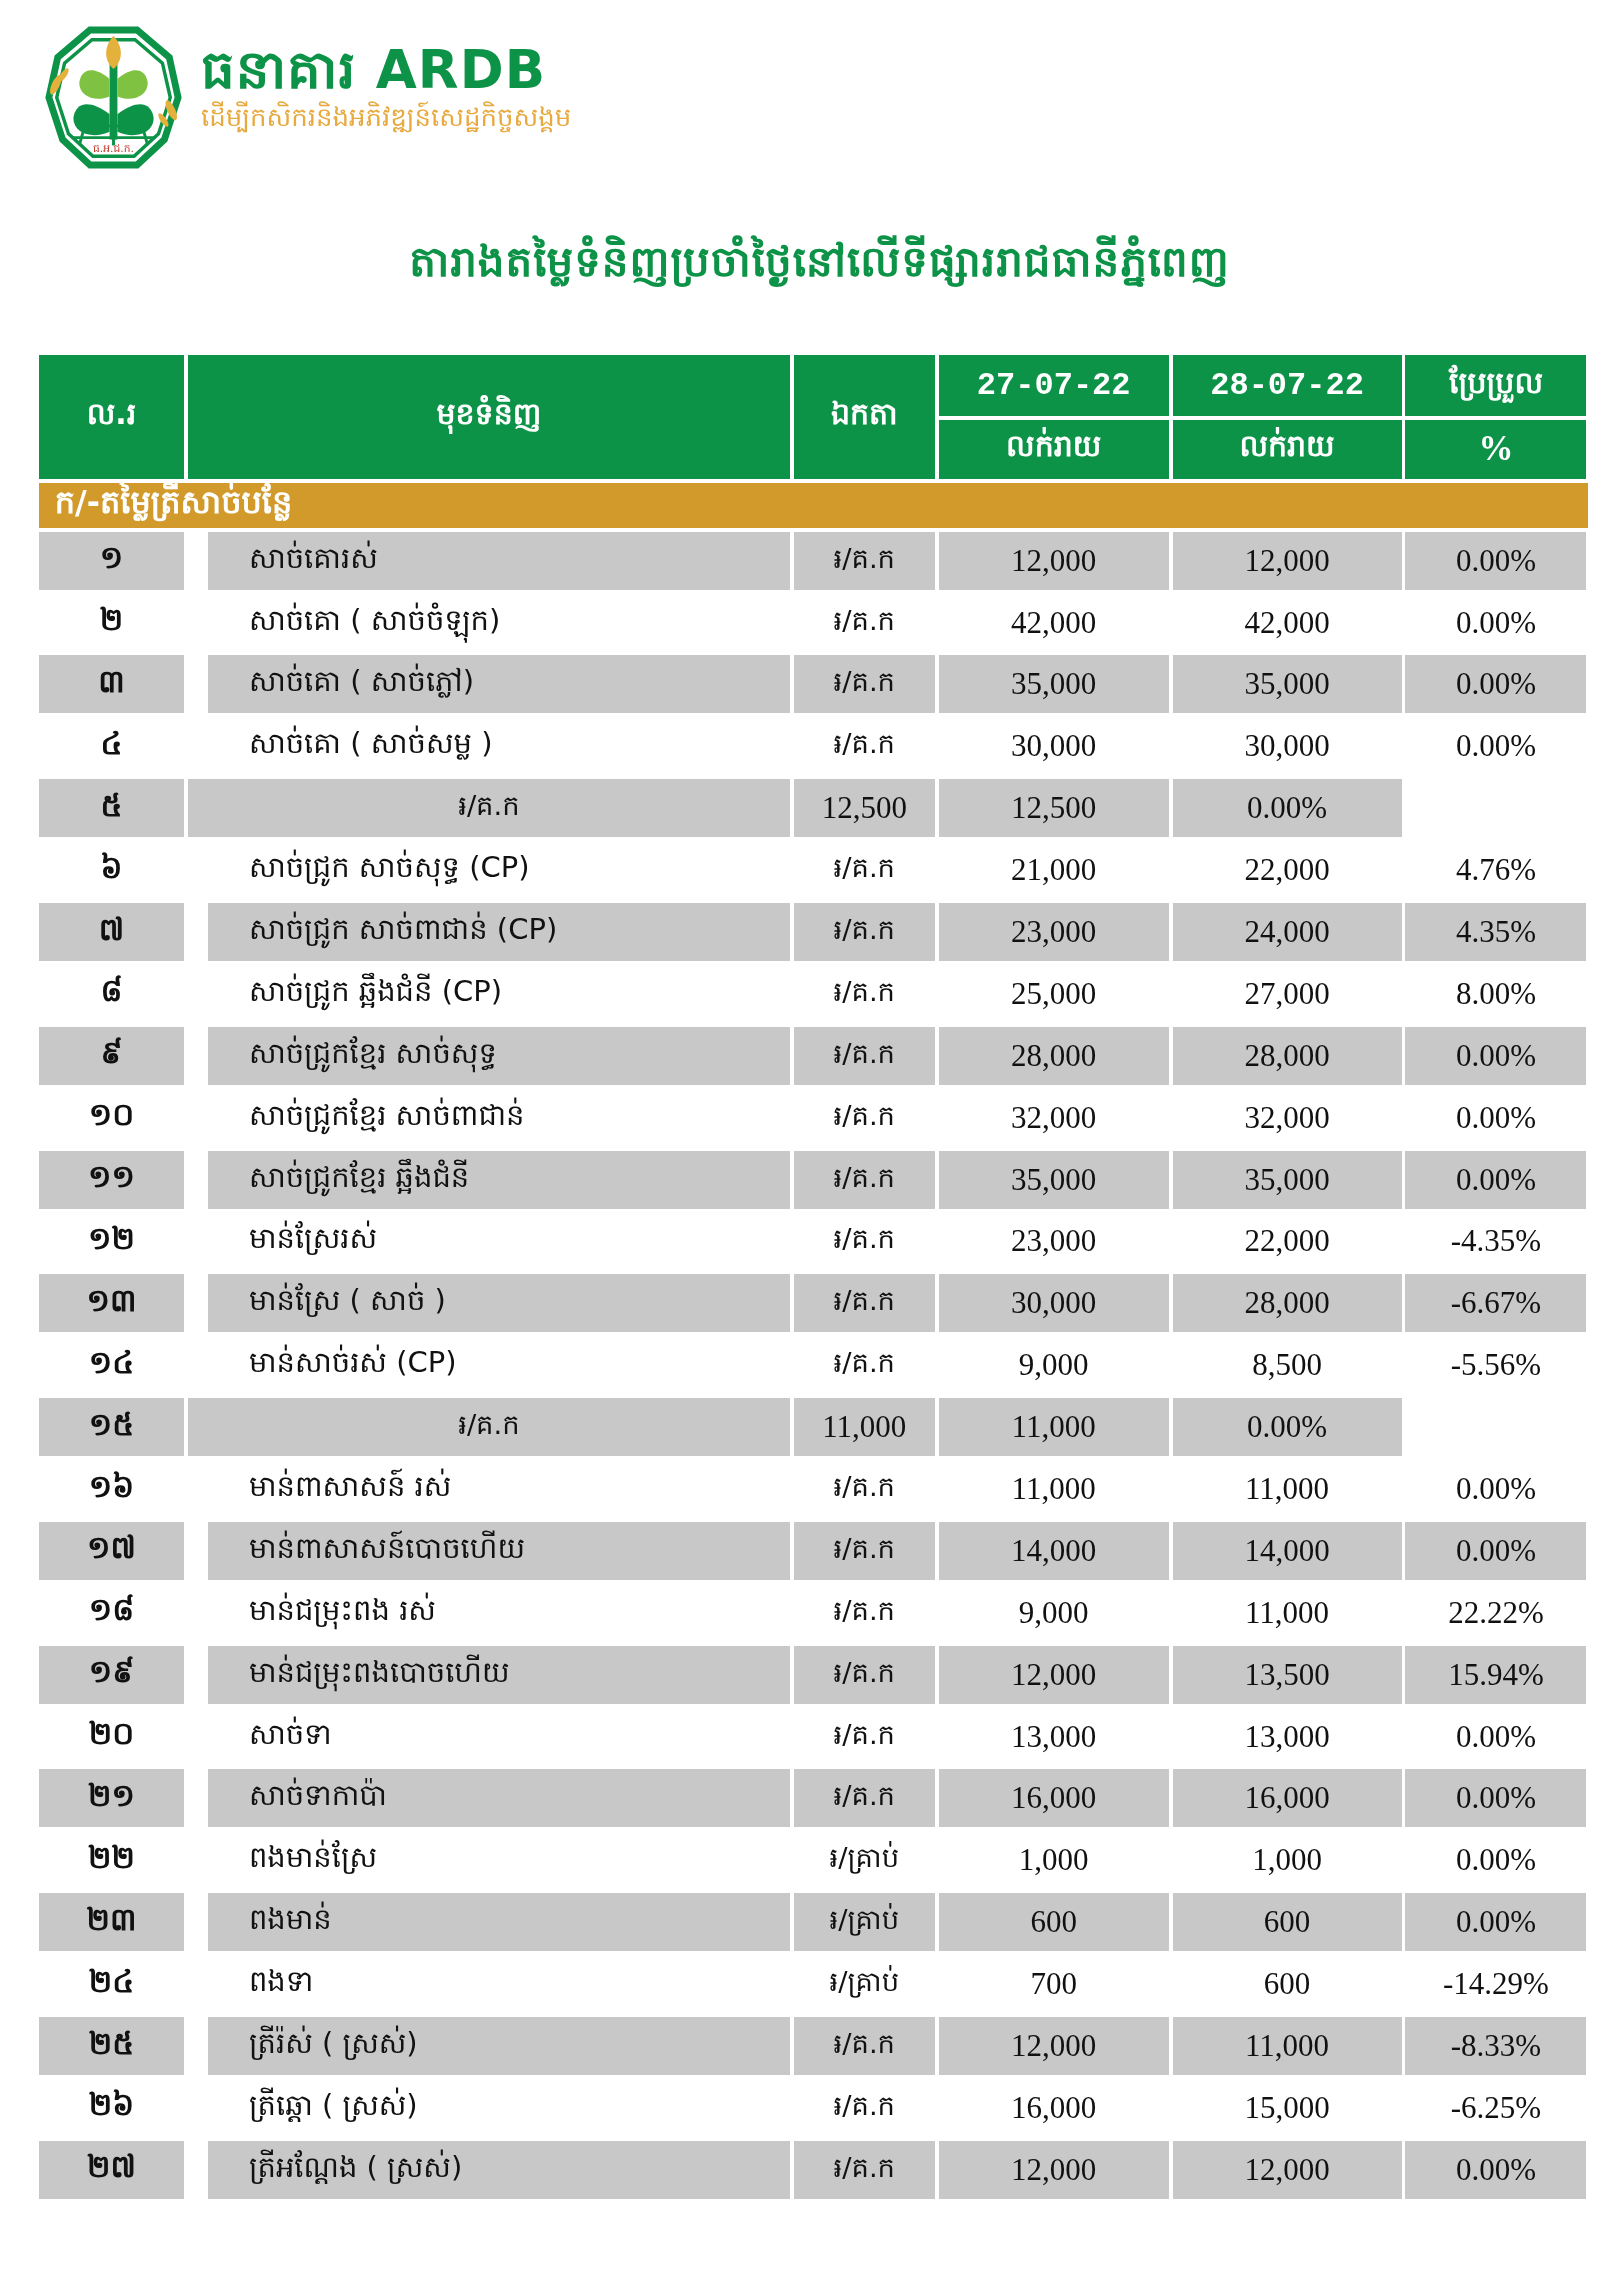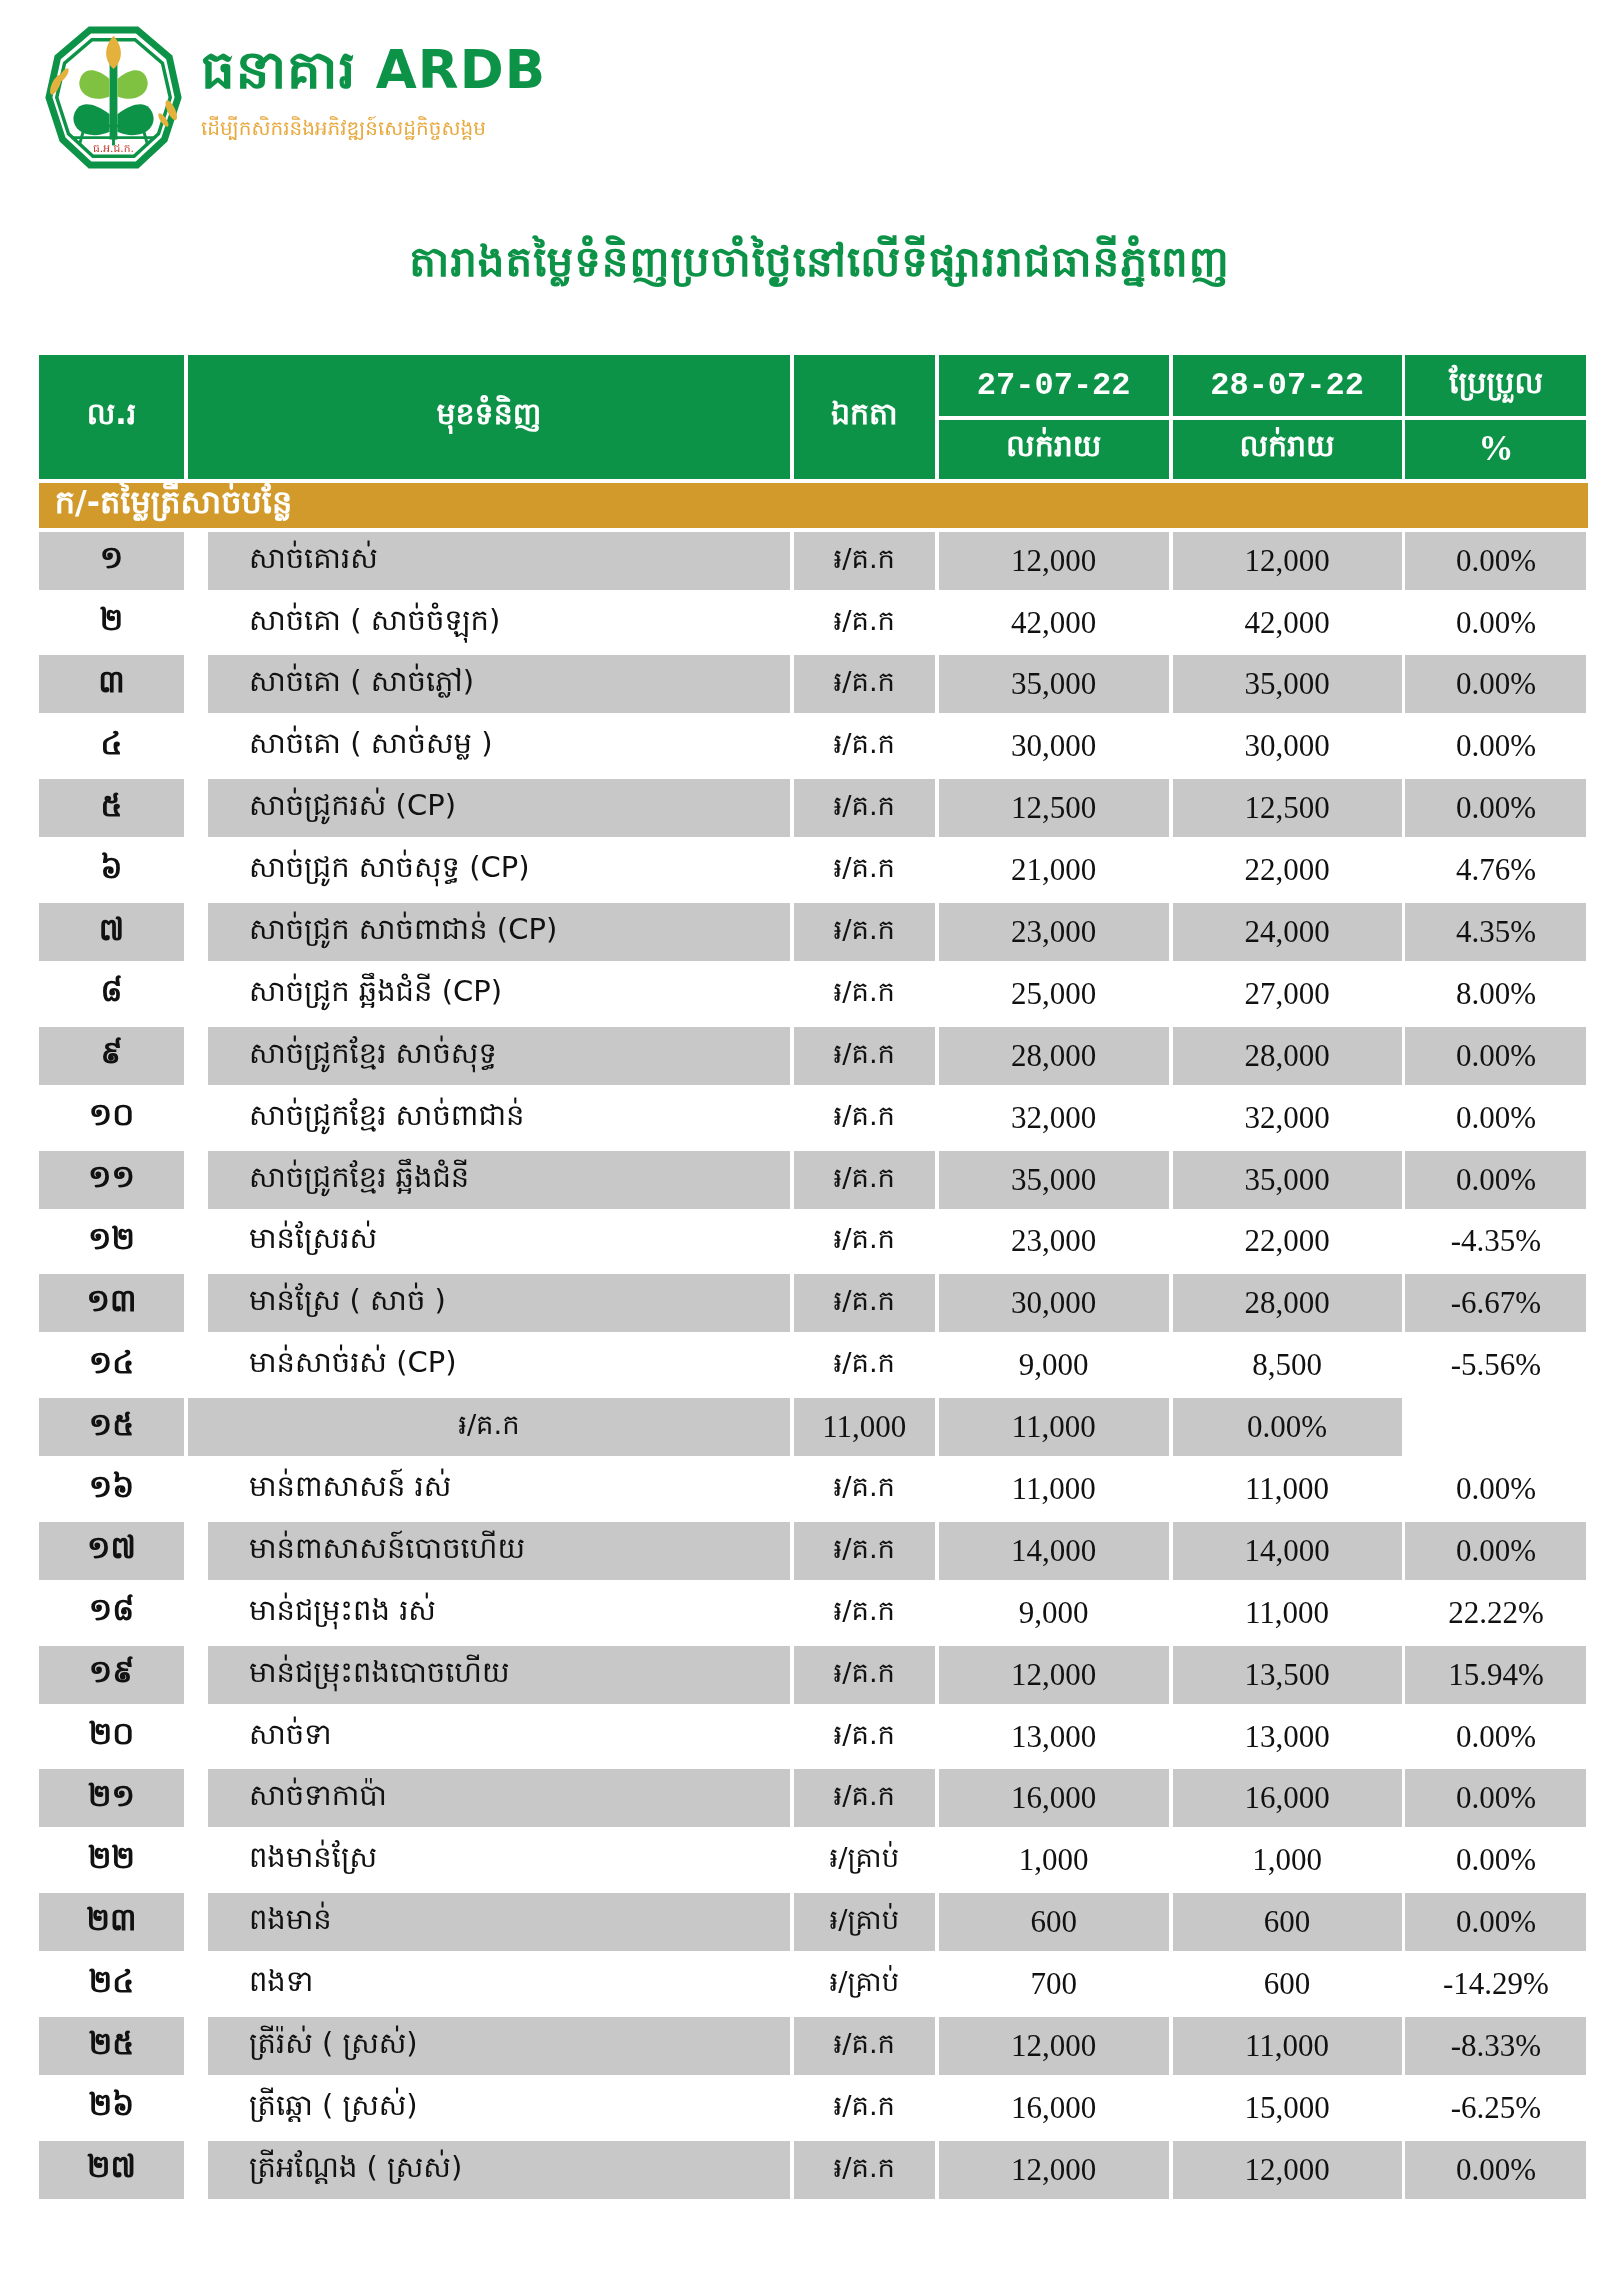--- a/index.html
+++ b/index.html
@@ -13,21 +13,21 @@
 
   
   .brand-header { position:absolute; left:44px; top:21.6px; height:157px; }
   .logo { position:absolute; left:0; top:2px; width:139px; height:147px; }
   .brand-text { position:absolute; left:157px; top:19.6px; width:686px; }
   .brand-name {
     font-size:53px; font-weight:bold; color:var(--green);
     letter-spacing:1px; line-height:1.1; white-space:nowrap;
   }
   .brand-tagline {
-    margin-top:16px; font-size:20px; color:var(--tagline-gold);
+    margin-top:2px; font-size:26px; color:var(--tagline-gold);
     white-space:nowrap;
     font-family:Liberation Mono, monospace;
   }
 
   
   .doc-title {
     position:absolute; top:235px; left:9px; width:100%;
     text-align:center; font-size:42px; font-weight:bold; color:var(--green);
     letter-spacing:1px;
   }
@@ -160,21 +160,20 @@
     <div class="cell c-no">៤</div>
     <div class="cell c-name">សាច់គោ ( សាច់សម្ល )</div>
     <div class="cell c-unit">៛/គ.ក</div>
     <div class="cell num">30,000</div>
     <div class="cell num">30,000</div>
     <div class="cell num">0.00%</div>
   </div>
 
   <div class="grid-row trow">
     <div class="cell c-no">៥</div>
-    <div class="cell c-name">សាច់ជ្រូករស់ (CP)</div>
     <div class="cell c-unit">៛/គ.ក</div>
     <div class="cell num">12,500</div>
     <div class="cell num">12,500</div>
     <div class="cell num">0.00%</div>
   </div>
 
   <div class="grid-row trow">
     <div class="cell c-no">៦</div>
     <div class="cell c-name">សាច់ជ្រូក សាច់សុទ្ធ (CP)</div>
     <div class="cell c-unit">៛/គ.ក</div>

